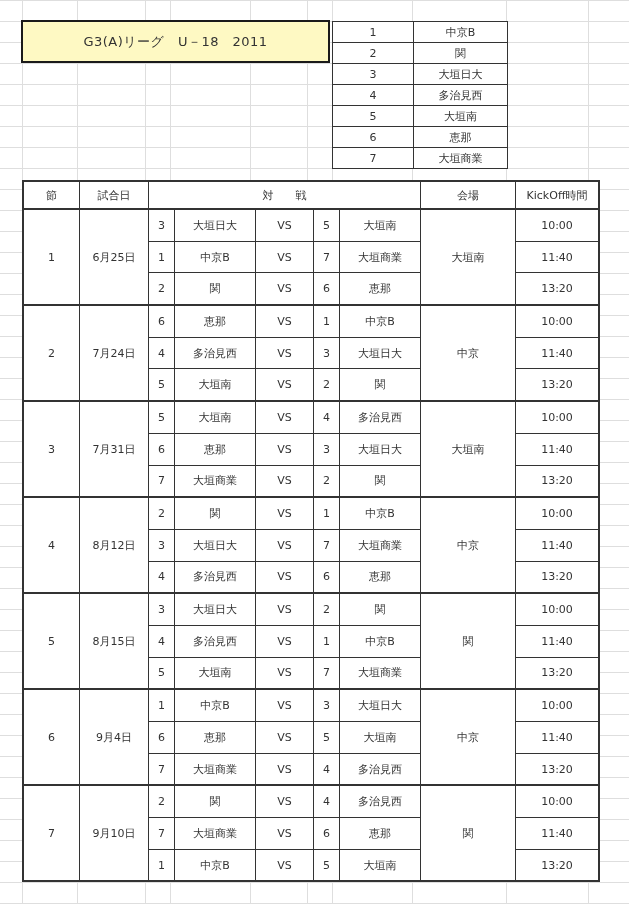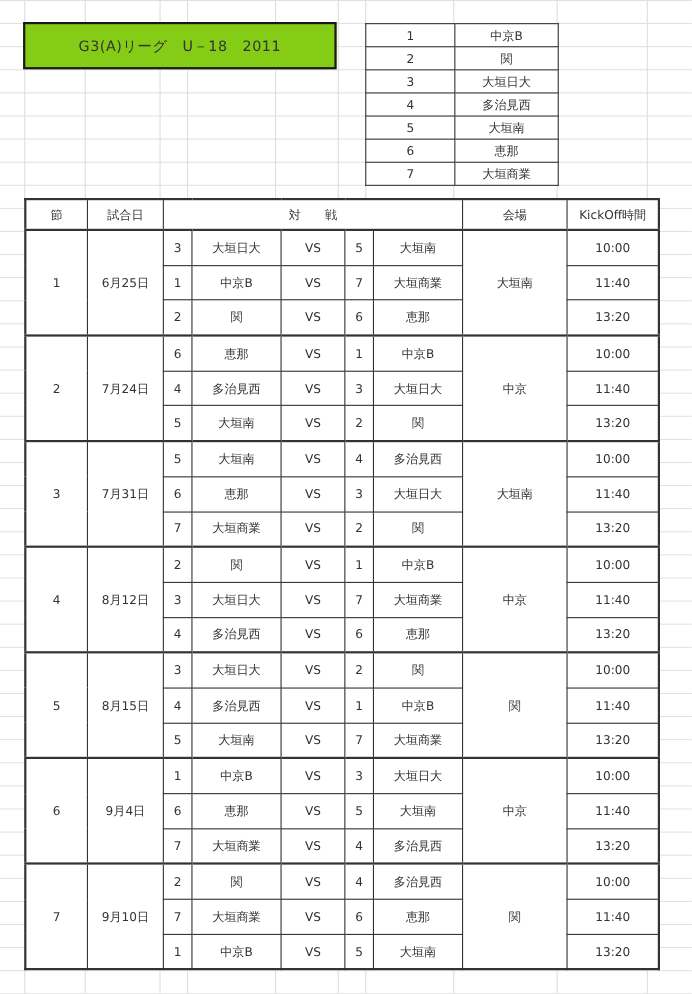--- a/index.html
+++ b/index.html
@@ -12,22 +12,22 @@
   .grid-bg {
     position: absolute; left: 0; top: 0; width: 629px; height: 904px;
     background-image:
       linear-gradient(to bottom, #dedede 1px, transparent 1px);
     background-size: 100% 21px;
   }
   .vline { position: absolute; top: 0; width: 1px; height: 904px; background: #dedede; }
   .abs { position: absolute; box-sizing: border-box; }
 
   .title-box {
-    left: 21px; top: 20px; width: 285px; height: 43px;
-    border: 2px solid #1a1a1a; background: #84cc16;
+    left: 21px; top: 20px; width: 309px; height: 43px;
+    border: 2px solid #1a1a1a; background: #fef9c3;
     display: flex; align-items: center; justify-content: center;
     font-size: 13px; letter-spacing: 0.5px; color: #333;
   }
 
   table { border-collapse: collapse; background: #fff; }
   .teams { position: absolute; left: 332px; top: 21px; }
   .teams td {
     border: 1px solid #333; height: 20px; padding: 0;
     text-align: center; font-size: 11px; color: #333;
   }

